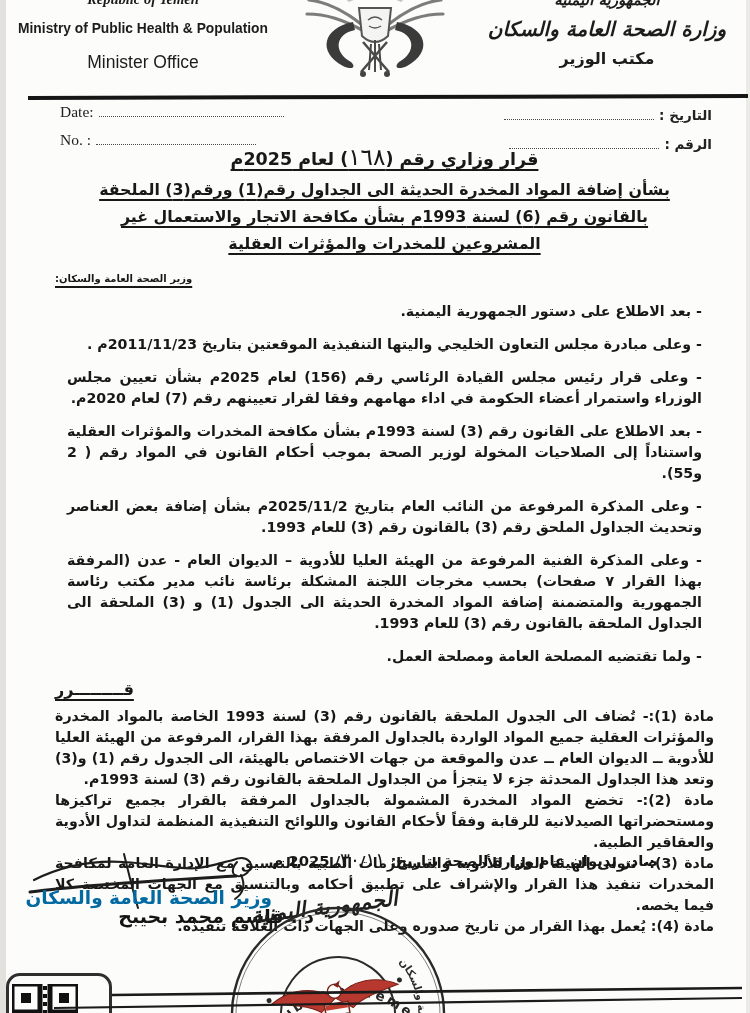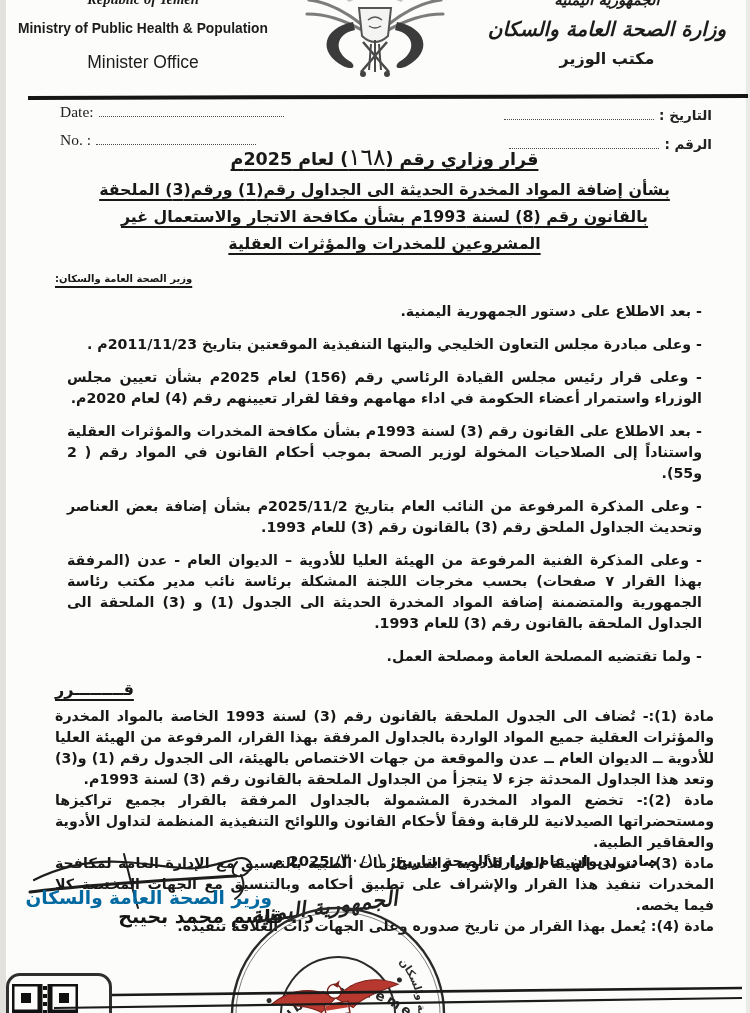--- a/index.html
+++ b/index.html
@@ -90,30 +90,30 @@
   </div>
   <div class="abs meta-ar">
     <div class="row"><span>التاريخ :</span><span class="dots d150"></span></div>
     <div class="row"><span>الرقم :</span><span class="dots d150"></span></div>
   </div>
 
   <div class="flow">
     <div class="title-wrap">
       <h1 class="t1"><span class="u"><span>قرار وزاري رقم (</span><span class="hw">١٦٨</span><span>) لعام 2025م</span></span></h1>
       <p class="subj"><span class="u">بشأن إضافة المواد المخدرة الحديثة الى الجداول رقم(1) ورقم(3) الملحقة</span></p>
-      <p class="subj"><span class="u">بالقانون رقم (8) لسنة 1993م بشأن مكافحة الاتجار والاستعمال غير</span></p>
+      <p class="subj"><span class="u">بالقانون رقم (6) لسنة 1993م بشأن مكافحة الاتجار والاستعمال غير</span></p>
       <p class="subj"><span class="u">المشروعين للمخدرات والمؤثرات العقلية</span></p>
     </div>
 
     <p class="minister"><span class="u">وزير الصحة العامة والسكان:</span></p>
 
     <div>
       <p class="pre-item">- بعد الاطلاع على دستور الجمهورية اليمنية.</p>
       <p class="pre-item">- وعلى مبادرة مجلس التعاون الخليجي واليتها التنفيذية الموقعتين بتاريخ 2011/11/23م .</p>
-      <p class="pre-item">- وعلى قرار رئيس مجلس القيادة الرئاسي رقم (156) لعام 2025م بشأن تعيين مجلس الوزراء واستمرار أعضاء الحكومة في اداء مهامهم وفقا لقرار تعيينهم رقم (4) لعام 2020م.</p>
+      <p class="pre-item">- وعلى قرار رئيس مجلس القيادة الرئاسي رقم (156) لعام 2025م بشأن تعيين مجلس الوزراء واستمرار أعضاء الحكومة في اداء مهامهم وفقا لقرار تعيينهم رقم (7) لعام 2020م.</p>
       <p class="pre-item">- بعد الاطلاع على القانون رقم (3) لسنة 1993م بشأن مكافحة المخدرات والمؤثرات العقلية واستناداً إلى الصلاحيات المخولة لوزير الصحة بموجب أحكام القانون في المواد رقم ( 2 و55).</p>
       <p class="pre-item">- وعلى المذكرة المرفوعة من النائب العام بتاريخ 2025/11/2م بشأن إضافة بعض العناصر وتحديث الجداول الملحق رقم (3) بالقانون رقم (3) للعام 1993.</p>
       <p class="pre-item">- وعلى المذكرة الفنية المرفوعة من الهيئة العليا للأدوية – الديوان العام - عدن (المرفقة بهذا القرار ٧ صفحات) بحسب مخرجات اللجنة المشكلة برئاسة نائب مدير مكتب رئاسة الجمهورية والمتضمنة إضافة المواد المخدرة الحديثة الى الجدول (1) و (3) الملحقة الى الجداول الملحقة بالقانون رقم (3) للعام 1993.</p>
       <p class="pre-item">- ولما تقتضيه المصلحة العامة ومصلحة العمل.</p>
     </div>
 
     <p class="decree-h"><span class="u">قـــــــــرر</span></p>
 
     <div>
       <p class="article">مادة (1):- تُضاف الى الجدول الملحقة بالقانون رقم (3) لسنة 1993 الخاصة بالمواد المخدرة والمؤثرات العقلية جميع المواد الواردة بالجداول المرفقة بهذا القرار، المرفوعة من الهيئة العليا للأدوية ــ الديوان العام ــ عدن والموقعة من جهات الاختصاص بالهيئة، الى الجدول رقم (1) و(3) وتعد هذا الجداول المحدثة جزء لا يتجزأ من الجداول الملحقة بالقانون رقم (3) لسنة 1993م.</p>

